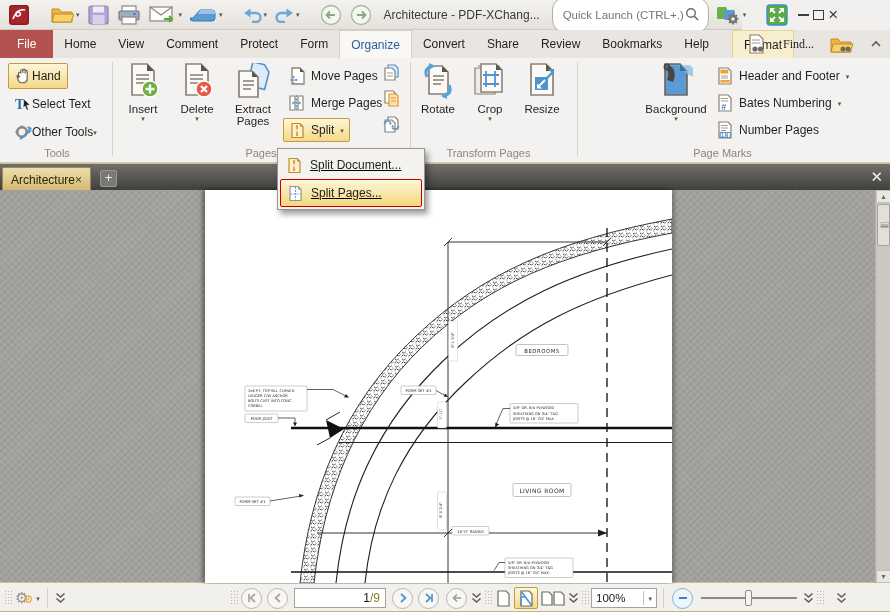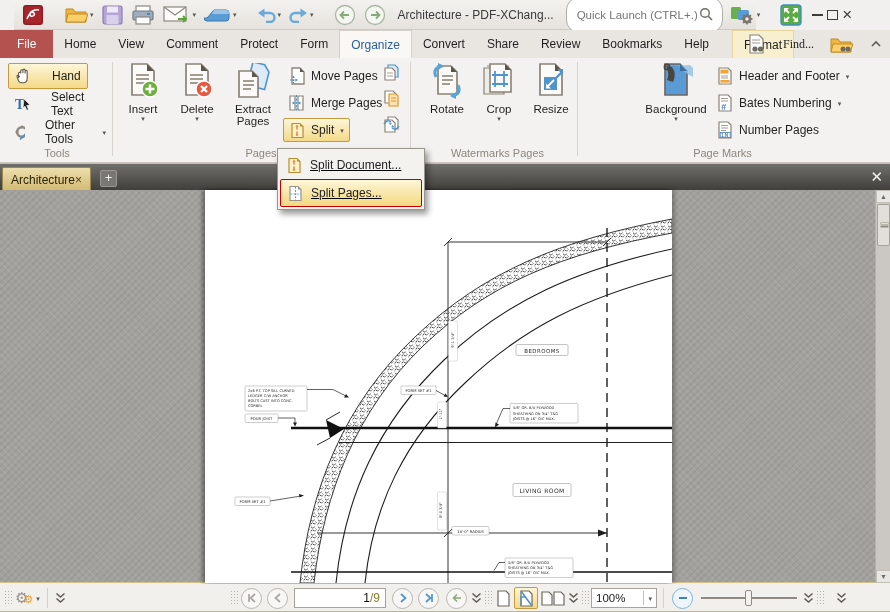--- a/index.html
+++ b/index.html
@@ -3,21 +3,21 @@
 <meta charset="utf-8">
 <style>
   html,body{margin:0;padding:0;}
   body{width:890px;height:612px;position:relative;font-family:"Liberation Sans",sans-serif;
        background:#f2f0ee;overflow:hidden;border-bottom:1px solid #c4b478;box-sizing:border-box;}
   *{box-sizing:border-box;}
   .dd{font-size:7px;color:#5a564e;line-height:1;}
   .vsep{width:1px;background:#d4d0ca;height:20px;margin:0 4px;}
 
   
-  .titlebar{position:absolute;top:0;left:14px;width:742px;height:30px;
+  .titlebar{position:absolute;top:0;left:0;width:742px;height:30px;
     background:linear-gradient(#f4f2ef,#e5e2dd);border-bottom:1px solid #cfcbc4;
     display:flex;align-items:center;padding:0 6px;gap:4px;}
   .tbtn{display:inline-flex;align-items:center;gap:2px;padding:2px;}
   .title-text{font-size:12px;color:#3a3a3a;margin:0 8px 0 6px;white-space:nowrap;}
   .qlbox{display:flex;align-items:center;border:1px solid #b2aea7;border-radius:13px;background:#fff;
     height:22px;padding:17px 8px;width:158px;}
   .qlbox input{border:none;outline:none;width:124px;font-size:11.5px;color:#444;background:transparent;
     font-family:"Liberation Sans",sans-serif;}
   .winbtn{width:30px;height:24px;display:flex;align-items:center;justify-content:center;color:#3c3c3c;}
 
@@ -31,21 +31,21 @@
   .tab.format{background:#f7efcd;border:1px solid #e4d59d;border-bottom:none;margin-left:12px;}
   .findarea{position:absolute;right:8px;top:0;height:28px;display:flex;align-items:center;gap:16px;font-family:Liberation Serif, serif;}
   .findlabel{font-size:12px;color:#1f1f1f;}
 
   
   .ribbon{position:absolute;top:58px;left:0;width:890px;height:105px;background:#f4f2f0;
     border-bottom:1px solid #cdc9c2;}
   .group{position:absolute;top:0;height:104px;}
   .gsep{position:absolute;top:4px;width:1px;height:94px;background:#d7d3cd;}
   .glabel{position:absolute;bottom:3px;left:0;right:0;text-align:center;font-size:11px;color:#8c867d;}
-  .toolrow{position:absolute;left:6px;display:flex;align-items:center;gap:20px;height:26px;
+  .toolrow{position:absolute;left:6px;display:flex;align-items:center;gap:0;height:26px;
     font-size:12px;color:#1f1f1f;padding:0 6px;}
   .hilite{background:linear-gradient(#fdf6d8,#f4d988);border:1px solid #c49a3c;border-radius:2px;}
   .bigbtn{position:absolute;top:4px;width:50px;height:84px;text-align:center;font-size:11.5px;color:#1f1f1f;}
   .bigbtn .bicon{margin:1px auto 2px auto;width:34px;height:36px;}
   .rowbtn{position:absolute;display:flex;align-items:center;gap:6px;height:24px;font-size:12px;color:#1f1f1f;padding:0 5px;}
   .minicol{position:absolute;display:flex;flex-direction:column;gap:9px;}
 
   
   .doctabs{position:absolute;top:163px;left:0;width:890px;height:27px;
     background:linear-gradient(#716f6b,#413f3c);border-top:1px solid #cfc08a;}
@@ -365,21 +365,21 @@
           <path d="M1,8 q3,-5 7,-2" fill="none" stroke="#4f94cd" stroke-width="1.4"></path>
           <polygon points="8.8,6.8 5.6,6.4 7.4,9.2" fill="#4f94cd"></polygon>
           <path d="M16,10 q-3,5 -7,2" fill="none" stroke="#4f94cd" stroke-width="1.4"></path>
           <polygon points="8.2,11.2 11.4,11.6 9.6,8.8" fill="#4f94cd"></polygon>
         </svg>
     </div>
     <div class="glabel">Pages</div>
   </div>
   <div class="gsep" style="left:410px;"></div>
 
-  <div class="group" style="left:416px;width:163px;">
+  <div class="group" style="left:407px;width:163px;">
     <div class="bigbtn" style="left:6px;">
       <svg class="bicon" viewBox="0 0 34 36">
           <path d="M8,3 h13 l6,6 v22 H8z" fill="#fbfaf8" stroke="#8a8276" stroke-width="1.7"></path>
           <path d="M21,3 l6,6 h-6z" fill="#5a564e"></path>
           <path d="M12,13 h11 M12,17 h11 M12,21 h8" stroke="#a39d91" stroke-width="1.8"></path>
           <path d="M6,14 q-4,-9 6,-11" fill="none" stroke="#57a4d9" stroke-width="3"></path>
           <polygon points="14,3 8,0 8,7" fill="#57a4d9"></polygon>
           <path d="M28,22 q4,9 -6,11" fill="none" stroke="#57a4d9" stroke-width="3"></path>
           <polygon points="20,33 26,36 26,29" fill="#57a4d9"></polygon>
         </svg>
@@ -401,21 +401,21 @@
           <path d="M6,1 h15 l7,7 v24 H6z" fill="#fbfaf8" stroke="#8a8276" stroke-width="1.7"></path>
           <path d="M21,1 l7,7 h-7z" fill="#5a564e"></path>
           <rect x="10" y="14" width="13" height="13" fill="#4f94cd"></rect>
           <path d="M21,16 l7,-7" stroke="#4f94cd" stroke-width="2.4"></path>
           <polygon points="29,6 29,12 23,6" fill="#4f94cd"></polygon>
           <path d="M20,17 l-7,7" stroke="#fff" stroke-width="1.8"></path>
           <polygon points="12,25.5 12,20.5 17,25.5" fill="#fff"></polygon>
         </svg>
       <div>Resize</div>
     </div>
-    <div class="glabel">Watermarks Pages</div>
+    <div class="glabel">Transform Pages</div>
   </div>
   <div class="gsep" style="left:577px;"></div>
 
   <div class="group" style="left:579px;width:287px;">
     <div class="bigbtn" style="left:66px;width:62px;">
       <svg class="bicon" viewBox="0 0 34 36">
           <path d="M6,1 h15 l7,7 v24 H6z" fill="#5b9bd5" stroke="#6e6a62" stroke-width="1.7"></path>
           <path d="M8,3 h12 l0,0 q8,10 18,12 l0,0 v-6 l-7,-7 z" fill="#8fc0e4" opacity="0.8"></path>
           <path d="M21,1 l7,7 h-7z" fill="#3a6e9e"></path>
           <path d="M7,3 q4,8 1,14 l6,2 q4,-8 -1,-15 z" fill="#4a463e"></path>

